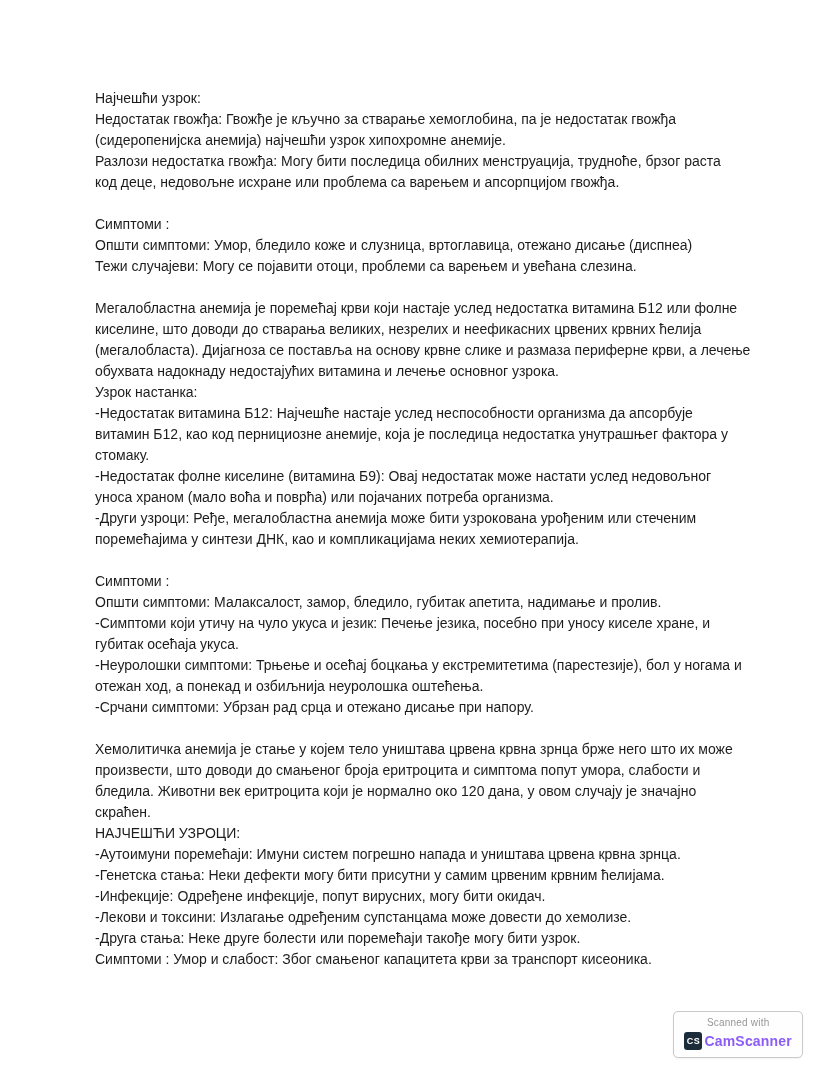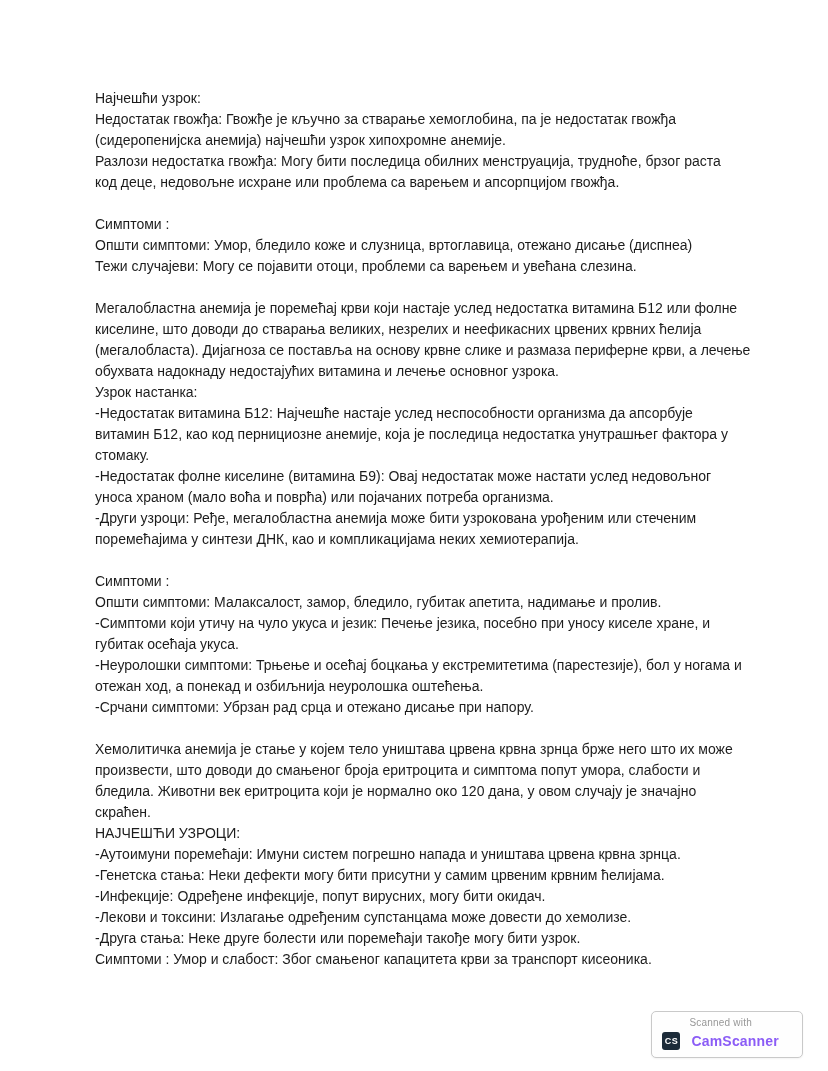--- a/index.html
+++ b/index.html
@@ -33,35 +33,35 @@
   }
   .para:last-child { margin-bottom: 8px; }
 
   .watermark {
     position: absolute;
     right: 25px;
     bottom: 13px;
     border: 1px solid #c9c9c9;
     border-radius: 5px;
     background: #fefefe;
-    padding: 5px 23px 7px 10px;
+    padding: 5px 10px 7px 10px;
     text-align: center;
     box-shadow: 0 1px 2px rgba(0,0,0,0.05);
   }
   .scanned-with {
     font-size: 10px;
     color: #979797;
     margin-bottom: 4px;
     letter-spacing: 0.2px;
   }
   .brand-row {
     display: flex;
     align-items: center;
     justify-content: flex-start;
-    gap: 11px;
+    gap: 2px;
   }
   .cs-logo {
     display: inline-flex;
     align-items: center;
     justify-content: center;
     width: 18px;
     height: 18px;
     border-radius: 3px;
     background: #1c2b39;
     color: #ffffff;

